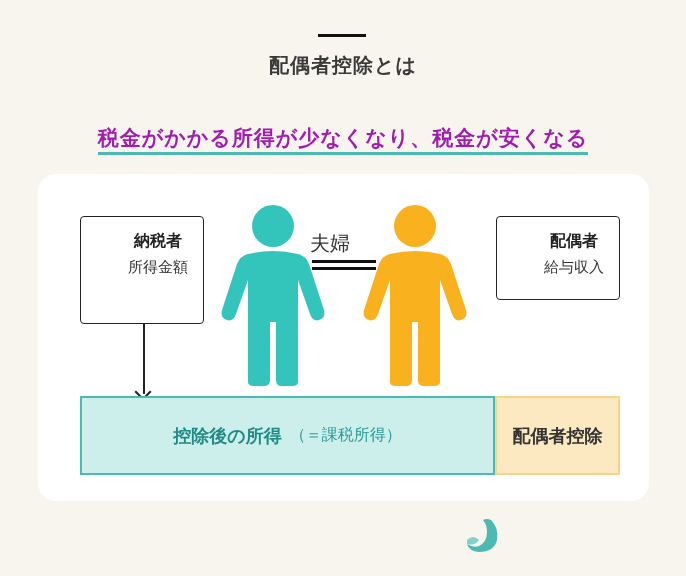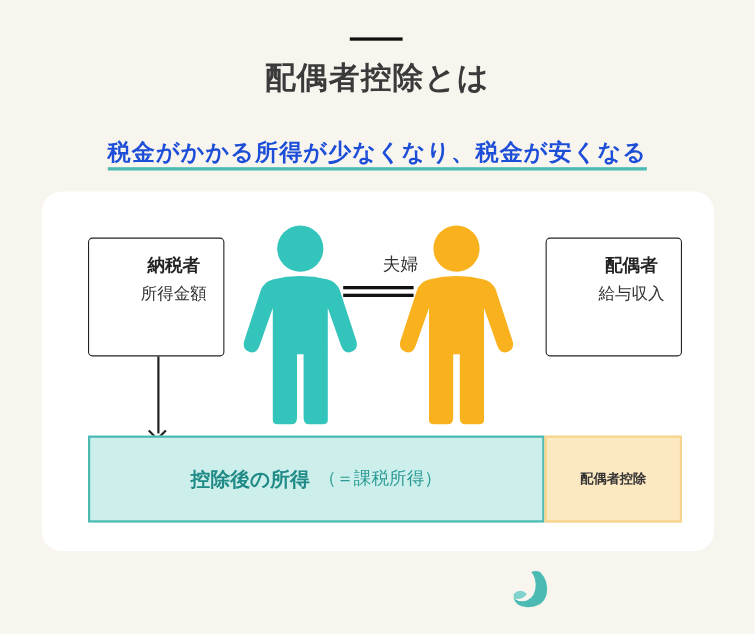--- a/index.html
+++ b/index.html
@@ -9,48 +9,48 @@
     position: relative;
     overflow: hidden;
     font-family: "DejaVu Sans", "Liberation Sans", sans-serif;
   }
   .title-bar {
     position: absolute; left: 318px; top: 34px;
     width: 48px; height: 3px; background: #111;
   }
   .title {
     position: absolute; left: 0; top: 52px; width: 686px;
-    text-align: center; font-size: 28px; font-weight: bold;
+    text-align: center; font-size: 20px; font-weight: bold;
     color: #3a3a3a; letter-spacing: 1px;
   }
   .subtitle {
     position: absolute; left: 0; top: 124px; width: 686px;
     text-align: center; font-size: 21px; font-weight: bold;
-    color: #1d4ed8; letter-spacing: 1px;
+    color: #a21caf; letter-spacing: 1px;
   }
   .subtitle span {
     border-bottom: 3px solid #4bbab3; padding-bottom: 2px;
   }
   .card {
     position: absolute; left: 38px; top: 174px;
     width: 611px; height: 327px;
     background: #ffffff; border-radius: 18px;
   }
   .box {
     position: absolute; background: #fff;
     border: 1.5px solid #222; border-radius: 4px;
     text-align: center; box-sizing: border-box; padding-left: 32px;
   }
   .box .head { font-size: 16px; font-weight: bold; color: #222; margin-top: 14px; }
   .box .line { font-size: 15px; color: #333; margin-top: 6px; }
   .box-taxpayer { left: 80px; top: 216px; width: 124px; height: 108px; }
-  .box-spouse { left: 496px; top: 216px; width: 124px; height: 108px; }
+  .box-spouse { left: 496px; top: 216px; width: 124px; height: 84px; }
   .couple-label {
     position: absolute; left: 310px; top: 230px; width: 70px;
-    text-align: right; font-size: 16px; color: #333;
+    text-align: left; font-size: 20px; color: #333;
   }
   .eq-line {
     position: absolute; left: 312px; width: 64px; height: 3px; background: #111;
   }
   .arrow-line {
     position: absolute; left: 143px; top: 324px; width: 2px; height: 70px; background: #222;
   }
   .arrow-head {
     position: absolute; left: 137px; top: 386px; width: 10px; height: 10px;
     border-right: 2px solid #222; border-bottom: 2px solid #222;
@@ -60,21 +60,21 @@
     position: absolute; left: 80px; top: 396px; width: 415px; height: 79px;
     background: #cdefec; border: 2.5px solid #4bbab3; box-sizing: border-box;
     display: flex; align-items: center; justify-content: center;
   }
   .bar-main .strong { font-size: 18px; font-weight: bold; color: #1f8a86; }
   .bar-main .light { font-size: 16px; color: #2a9a95; margin-left: 8px; }
   .bar-ded {
     position: absolute; left: 495px; top: 396px; width: 125px; height: 79px;
     background: #fde9c1; border: 2.5px solid #f6d48a; box-sizing: border-box;
     display: flex; align-items: center; justify-content: center;
-    font-size: 12px; font-weight: bold; color: #333;
+    font-size: 18px; font-weight: bold; color: #333;
   }
   .person { position: absolute; }
   .logo { position: absolute; left: 465px; top: 518px; display: flex; align-items: center; }
   .logo .wordmark {
     font-size: 22px; font-weight: bold; color: #4bbab3; margin-left: 12px; letter-spacing: 1px;
   }
 </style>
 </head>
 <body>
 

